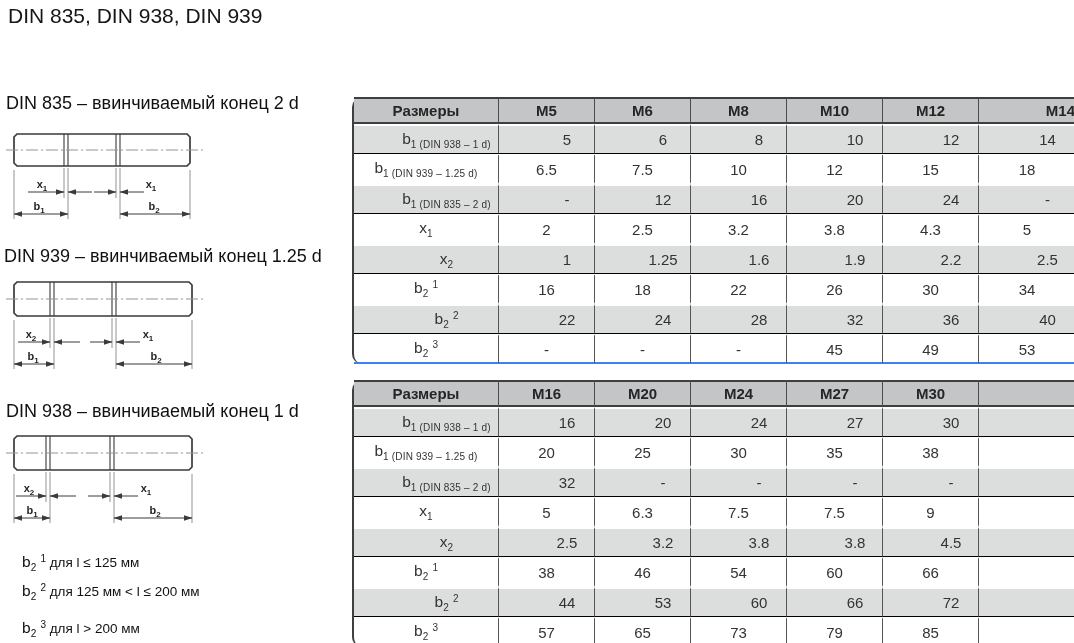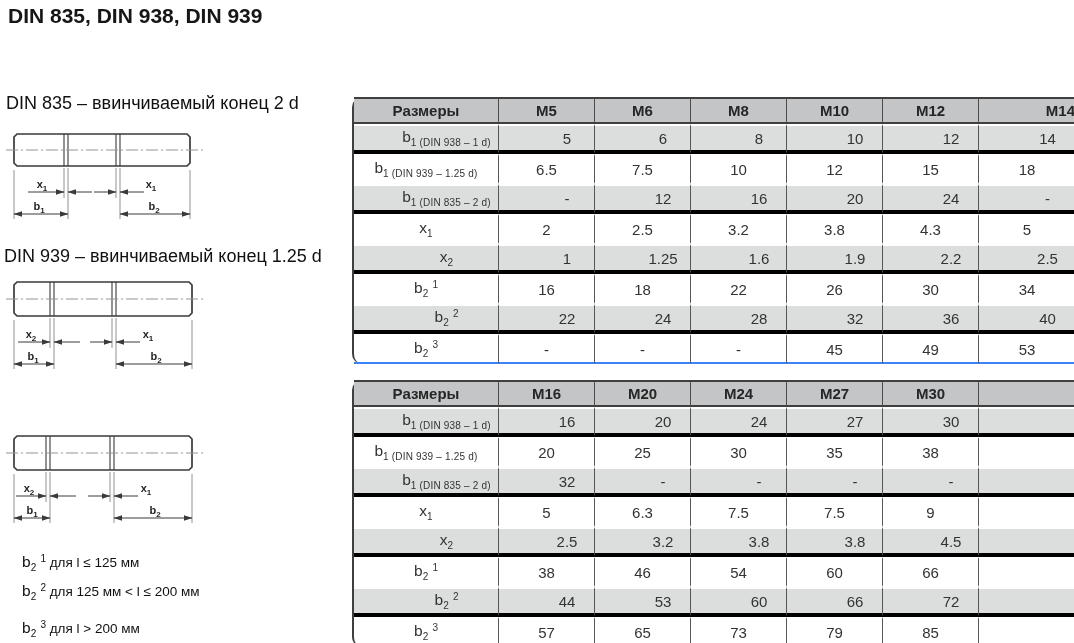--- a/index.html
+++ b/index.html
@@ -1,21 +1,21 @@
 <!DOCTYPE html>
 <html><head>
 <meta charset="utf-8">
 <style>
   * { margin:0; padding:0; box-sizing:border-box; }
   body { background:#fff; }
   .page { position:relative; width:1074px; height:643px; overflow:hidden; background:#fff;
           font-family:"Liberation Sans", sans-serif; color:#1a1a1a; }
   .abs { position:absolute; }
 
-  .title { top:4px; left:8px; font-size:21px; font-weight:bold; color:#161616; }
+  .title { top:4px; left:8px; font-size:21px; font-weight:normal; color:#161616; }
   .subtitle { top:57px; left:8px; font-size:17px; color:#111; }
 
   .caption { font-size:18px; color:#111; white-space:nowrap;text-align:center; }
   .cap1 { top:93px; left:6px; }
   .cap2 { top:246px; left:4px; }
   .cap3 { top:401px; left:6px; }
 
   .drawing { background:#fff; }
   .d1 { top:118px; left:4px; }
   .d2 { top:268px; left:4px; }
@@ -39,21 +39,21 @@
                   text-align:center; height:27px;
                   border-top:2.5px solid #3f3f3f; border-bottom:2.5px solid #3f3f3f;
                   border-right:1px solid #4d4d4d; }
   table.spec th:last-child { border-right:none;text-align:right; }
   table.spec td { text-align:center; font-size:15px; color:#333; height:30px;
                   border-right:1px solid #555;
                   border-top:2px solid transparent; border-bottom:2px solid transparent; }
   .t2 td { height:29px; }
   table.spec td:last-child { border-right:none; }
   table.spec tr.stripe td { background:var(--stripe-bg,#dcdedd);
-                  border-top:2px solid #fff; border-bottom:4px solid #000000;padding-left:41px; }
+                  border-top:2px solid #fff; border-bottom:1px solid #000000;padding-left:41px; }
   table.spec tr:last-child td { border-bottom:2px solid #3b82f6; }
   col.c0 { width:145px; } col.cd { width:96px; }
 
   
   .outline { fill:none; stroke:#3a3a3a; stroke-width:1.7; }
   .gapline { stroke:#3a3a3a; stroke-width:1.1; }
   .ext { stroke:#777; stroke-width:0.8; }
   .dim { stroke:#3a3a3a; stroke-width:1; }
   .cl { stroke:#949494; stroke-width:1; stroke-dasharray:12 3 2 3; }
   .svgtxt { font-family:"Liberation Sans",sans-serif; font-size:11px; font-weight:bold; fill:#1f1f1f; }
@@ -118,20 +118,21 @@
     <line class="dim" x1="86" y1="74" x2="108" y2="74" marker-end="url(#arr)"></line>
     <line class="dim" x1="136" y1="74" x2="112" y2="74" marker-end="url(#arr)"></line>
     <line class="dim" x1="10" y1="96" x2="50" y2="96" marker-start="url(#arr)" marker-end="url(#arr)"></line>
     <line class="dim" x1="112" y1="96" x2="188" y2="96" marker-start="url(#arr)" marker-end="url(#arr)"></line>
     <text class="svgtxt" x="27" y="70" text-anchor="middle"><tspan>x</tspan><tspan class="svgsub" dy="2.5">2</tspan></text>
     <text class="svgtxt" x="144" y="70" text-anchor="middle"><tspan>x</tspan><tspan class="svgsub" dy="2.5">1</tspan></text>
     <text class="svgtxt" x="29" y="92" text-anchor="middle"><tspan>b</tspan><tspan class="svgsub" dy="2.5">1</tspan></text>
     <text class="svgtxt" x="152" y="92" text-anchor="middle"><tspan>b</tspan><tspan class="svgsub" dy="2.5">2</tspan></text>
   </svg>
 
+  <div class="abs caption cap3">DIN 938 – ввинчиваемый конец 1 d</div>
 
   <svg class="abs drawing d3" width="205" height="116" viewBox="0 0 205 116">
     <path class="outline" d="M13,14 L185,14 L188,17 L188,45 L185,48 L13,48 L10,45 L10,17 Z"></path>
     <line class="gapline" x1="42" y1="14" x2="42" y2="48"></line>
     <line class="gapline" x1="46" y1="14" x2="46" y2="48"></line>
     <line class="gapline" x1="106" y1="14" x2="106" y2="48"></line>
     <line class="gapline" x1="110" y1="14" x2="110" y2="48"></line>
     <line class="cl" x1="2" y1="31" x2="202" y2="31"></line>
     <line class="ext" x1="10" y1="52" x2="10" y2="101"></line>
     <line class="ext" x1="42" y1="50" x2="42" y2="80"></line>

